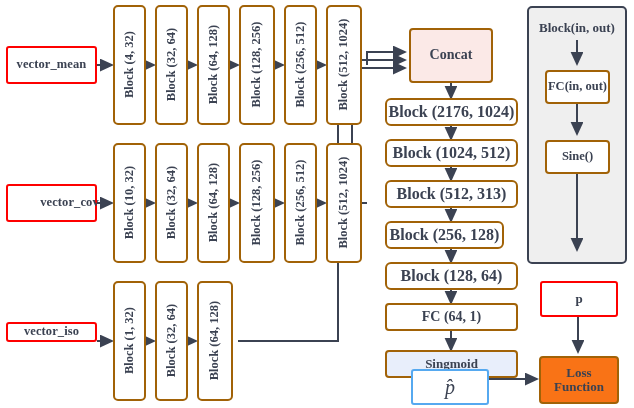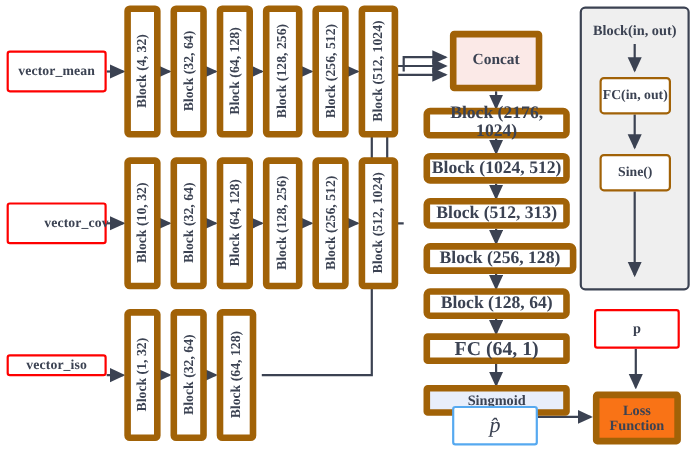--- a/index.html
+++ b/index.html
@@ -18,21 +18,21 @@
   .node {
     position: absolute;
     box-sizing: border-box;
     display: flex;
     align-items: center;
     justify-content: center;
     text-align: center;
     font-weight: bold;
     color: #3b4252;
     background: #ffffff;
-    border: 6px solid #a16207;
+    border: 2px solid #a16207;
     border-radius: 5px;
     line-height: 1.05;
   }
   
   .node.input {
     border: 2px solid #fe0000;
     border-radius: 3px;
     font-size: 12.5px;
     letter-spacing: 0.1px;
   }
@@ -49,21 +49,21 @@
   .node.concat {
     background: #fbe9e7;
     border-radius: 4px;
     font-size: 14px;
   }
   .node.hblock {
     font-size: 16px;
     border-radius: 6px;
   }
   .node.fc {
-    font-size: 18px;
+    font-size: 14px;
     border-radius: 4px;
   }
   .node.sigmoid {
     background: #e8eefb;
     font-size: 13px;
     border-radius: 4px;
   }
   .node.phat {
     border: 2px solid #56a9f0;
     border-radius: 3px;
@@ -229,21 +229,21 @@
 
   <div class="node hblock" style="left:385px; top:98px;  width:133px; height:28px;">
     <span>Block (2176, 1024)</span>
   </div>
   <div class="node hblock" style="left:385px; top:139px; width:133px; height:28px;">
     <span>Block (1024, 512)</span>
   </div>
   <div class="node hblock" style="left:385px; top:180px; width:133px; height:28px;">
     <span>Block (512, 313)</span>
   </div>
-  <div class="node hblock" style="left:385px; top:221px; width:139px; height:28px;">
+  <div class="node hblock" style="left:385px; top:221px; width:119px; height:28px;">
     <span>Block (256, 128)</span>
   </div>
   <div class="node hblock" style="left:385px; top:262px; width:133px; height:28px;">
     <span>Block (128, 64)</span>
   </div>
   <div class="node fc" style="left:385px; top:303px; width:133px; height:28px;">
     <span>FC (64, 1)</span>
   </div>
   <div class="node sigmoid" style="left:385px; top:350px; width:133px; height:28px;">
     <span>Singmoid</span>

